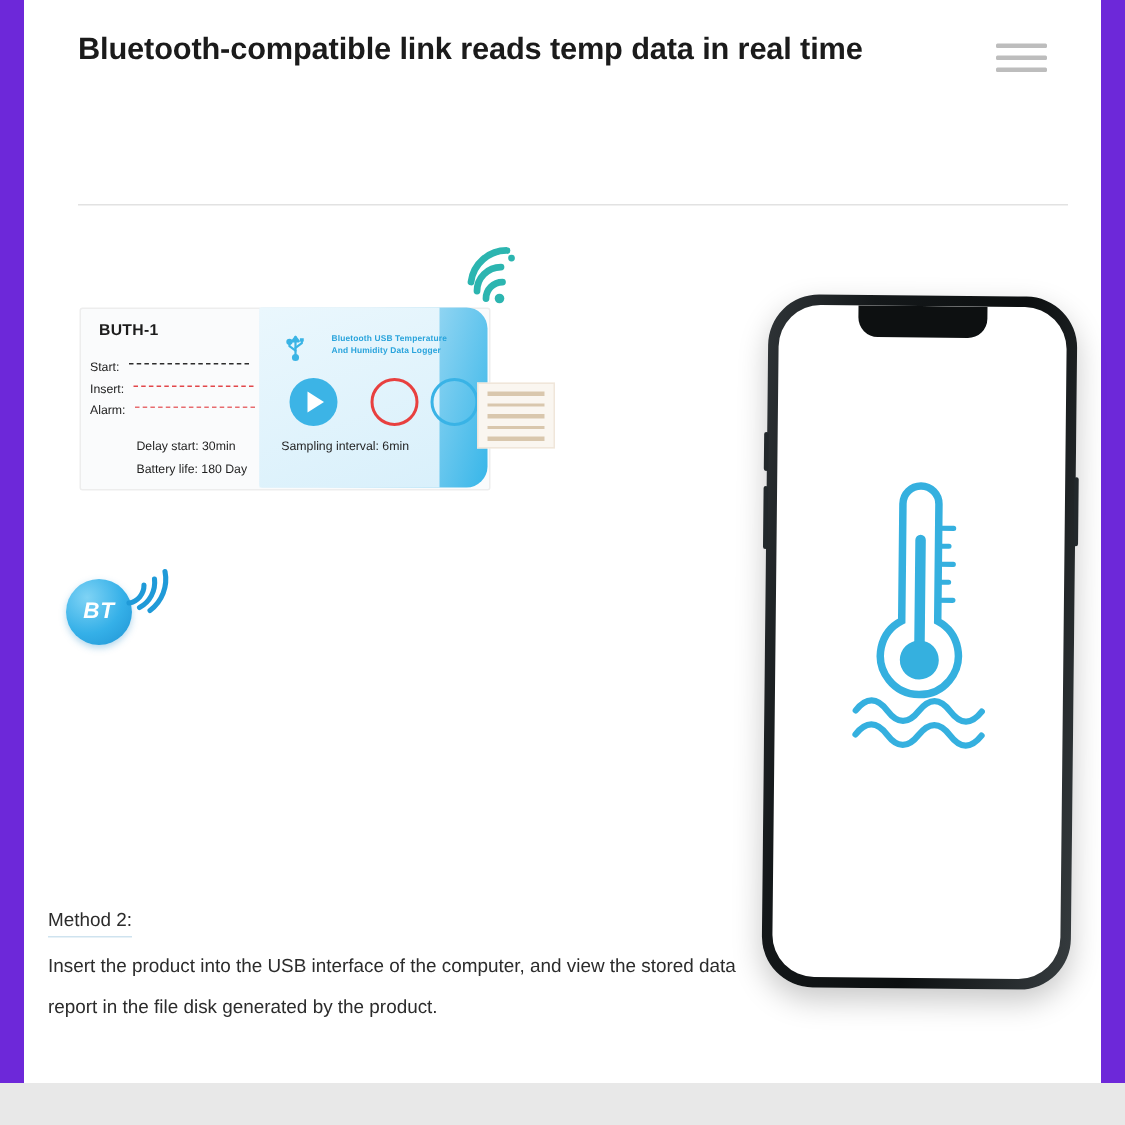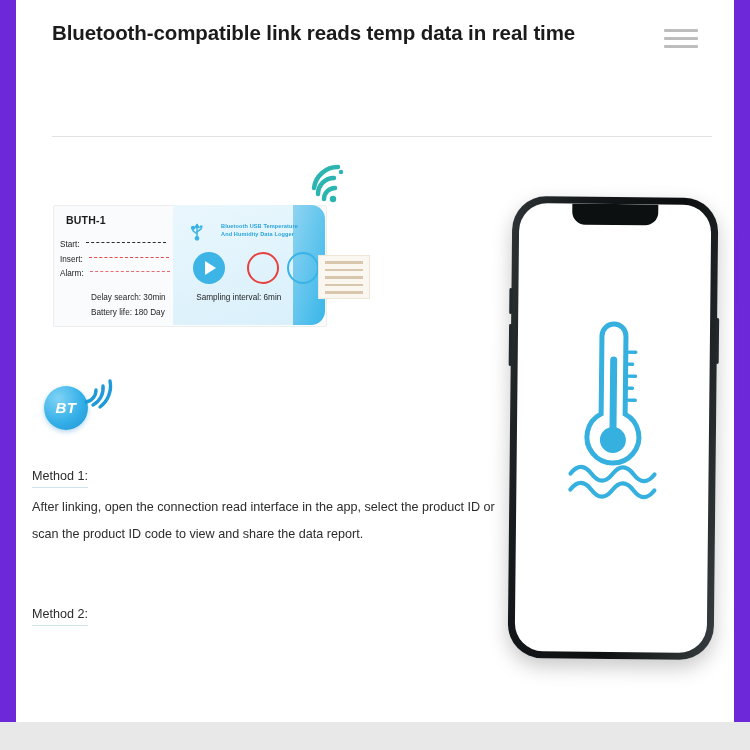--- a/index.html
+++ b/index.html
@@ -433,21 +433,21 @@
       <div class="barcode">
         <i></i>
           <i></i>
           <i></i>
           <i></i>
           <i></i>
       </div>
 
       <div class="dev-foot">
         <div>
-          <span>Delay search: 30min</span>
+          <span>Delay start: 30min</span>
           <span class="gap"></span>
           <span>Sampling interval:  6min</span>
         </div>
         <div><span>Battery life:  180 Day</span></div>
       </div>
     </div>
 
     <div class="bt-wrap">
       <div class="bt-circle">
         <div class="bt-text">BT</div>
@@ -456,27 +456,24 @@
         <svg viewBox="0 0 40 34" width="40" height="34">
           <g fill="none" stroke="#1f9ad8" stroke-width="3.4" stroke-linecap="round">
             <path d="M6 26 a12 12 0 0 0 10 -12"></path>
             <path d="M13 29 a19 19 0 0 0 10 -19"></path>
             <path d="M20 31 a26 26 0 0 0 10 -26"></path>
           </g>
         </svg>
       </div>
     </div>
 
-    <div class="method" id="method1">
-      <div class="method-label">Method 1:</div>
-      <div class="method-body">After linking, open the connection read interface in the app, select the product ID or scan the product ID code to view and share the data report.</div>
-    </div>
 
     <div class="method" id="method2">
       <div class="method-label">Method 2:</div>
+      <div class="method-body">Insert the product into the USB interface of the computer, and view the stored data report in the file disk generated by the product.</div>
     </div>
 
     <div class="phone">
       <div class="side-btn-l sbl1"></div>
       <div class="side-btn-l sbl2"></div>
       <div class="side-btn sb1"></div>
       <div class="phone-screen">
         <div class="notch"></div>
         <div class="thermo">
           <svg viewBox="0 0 116 190" width="116" height="190" fill="none" stroke="#35b0df" stroke-width="5" stroke-linecap="round">

